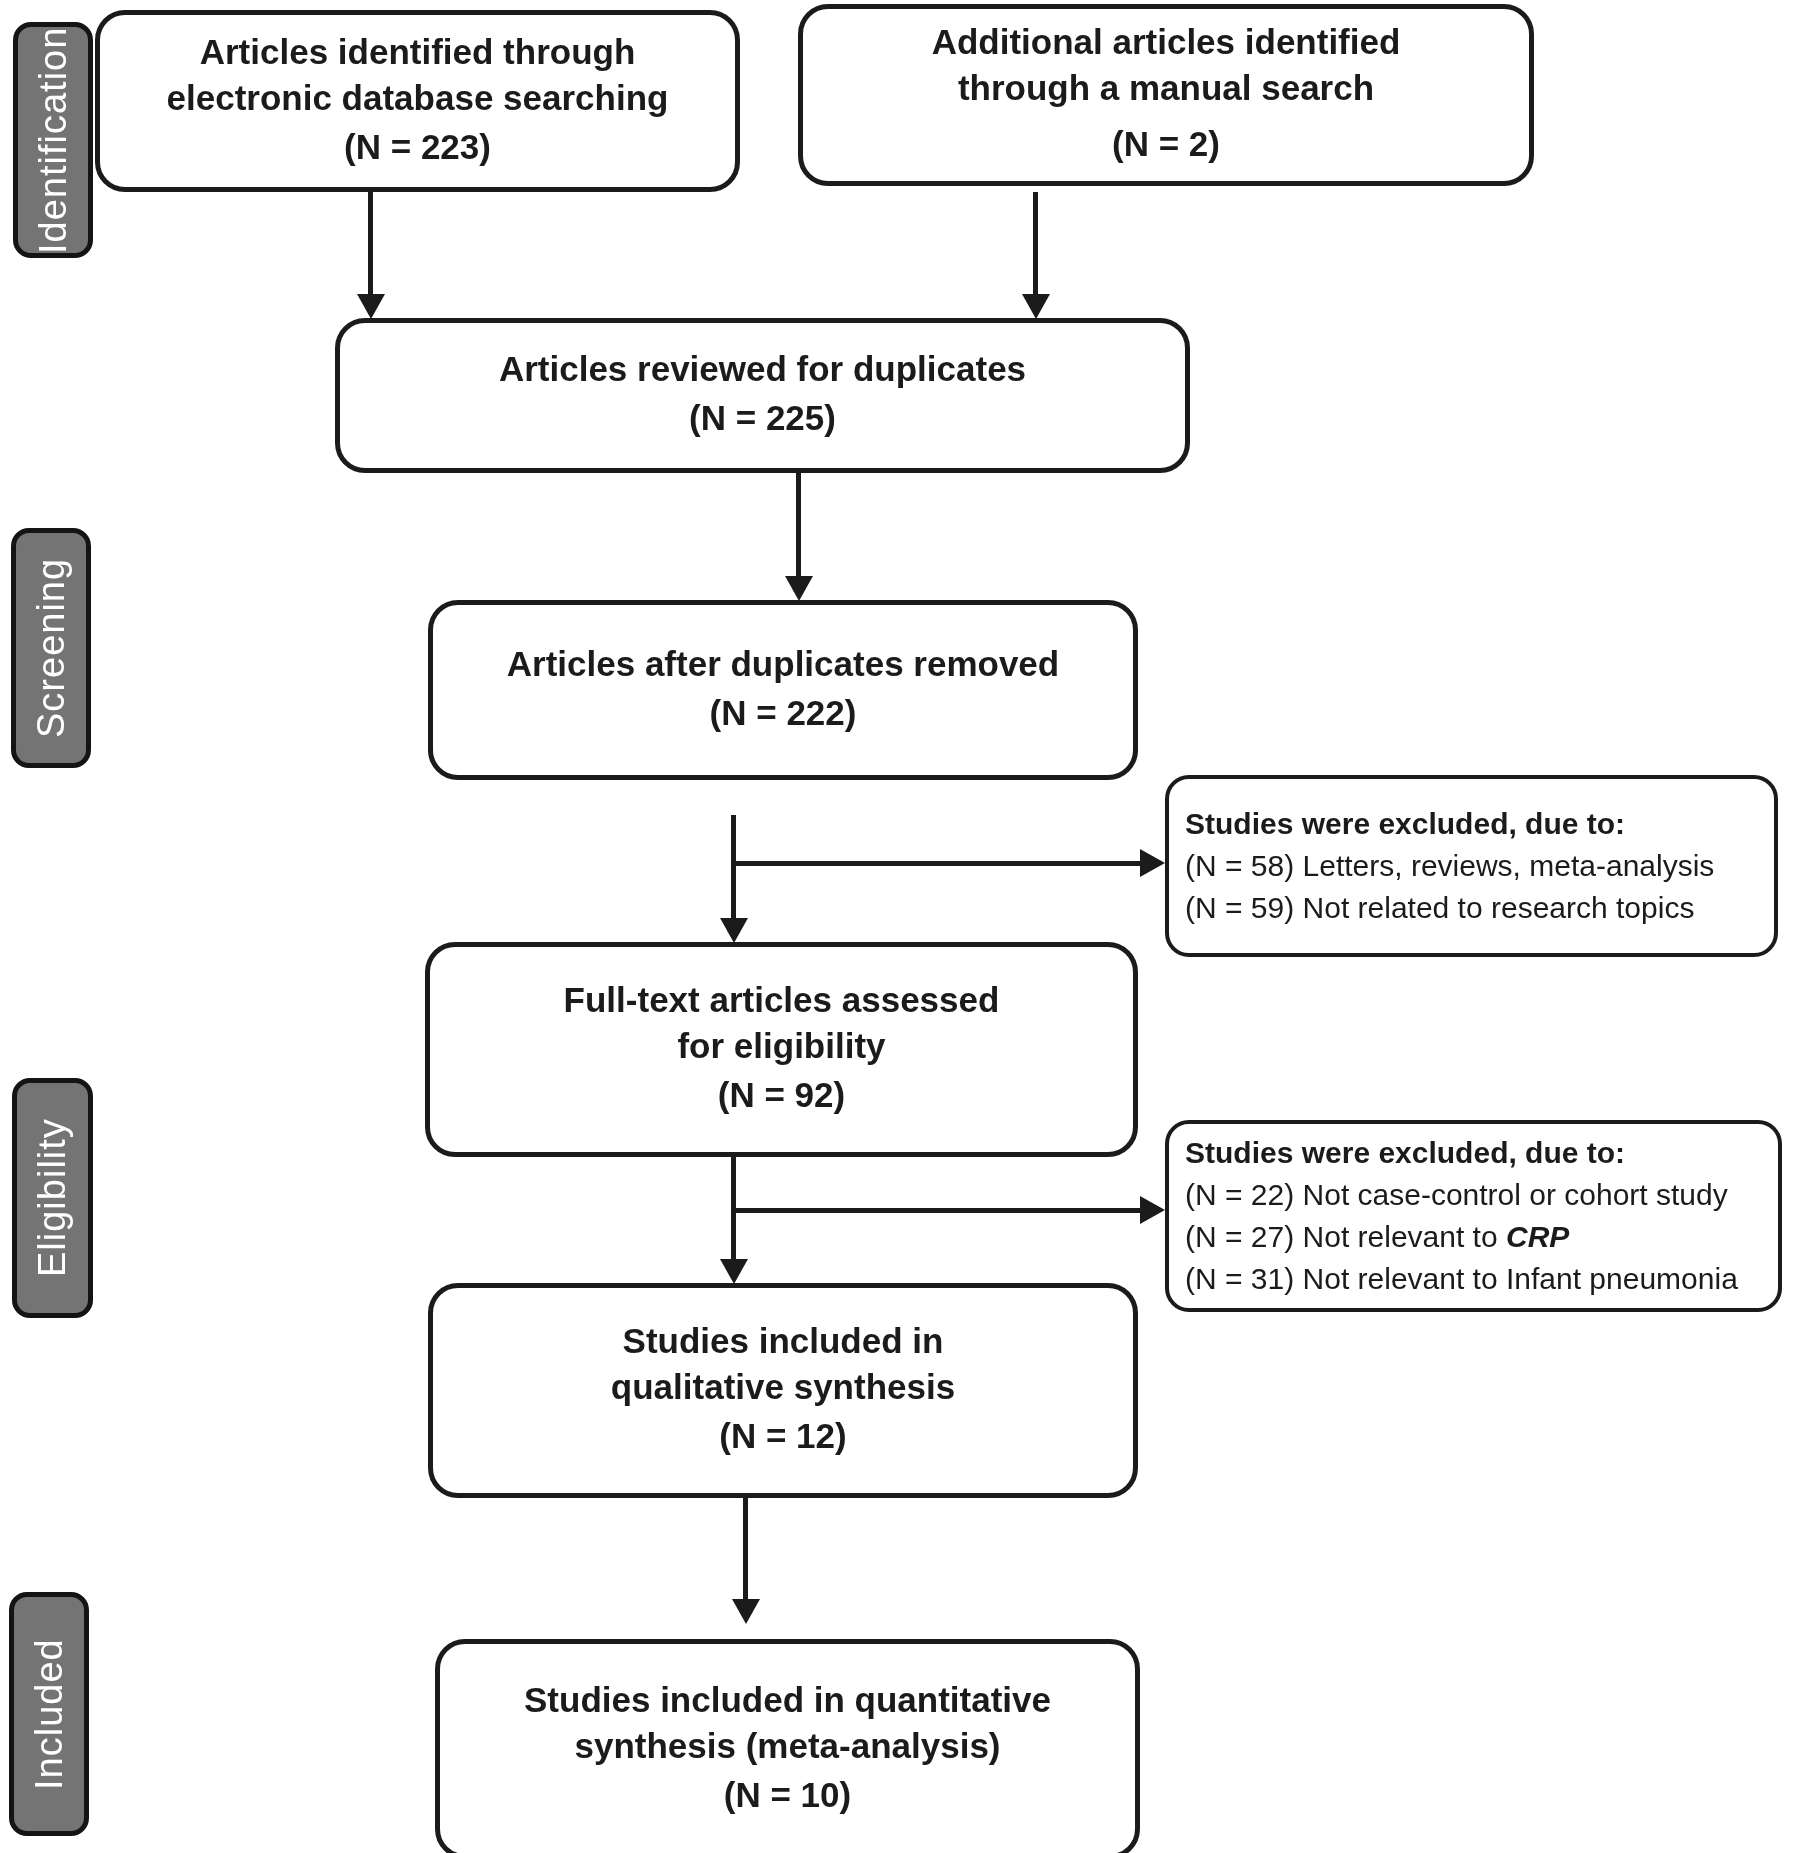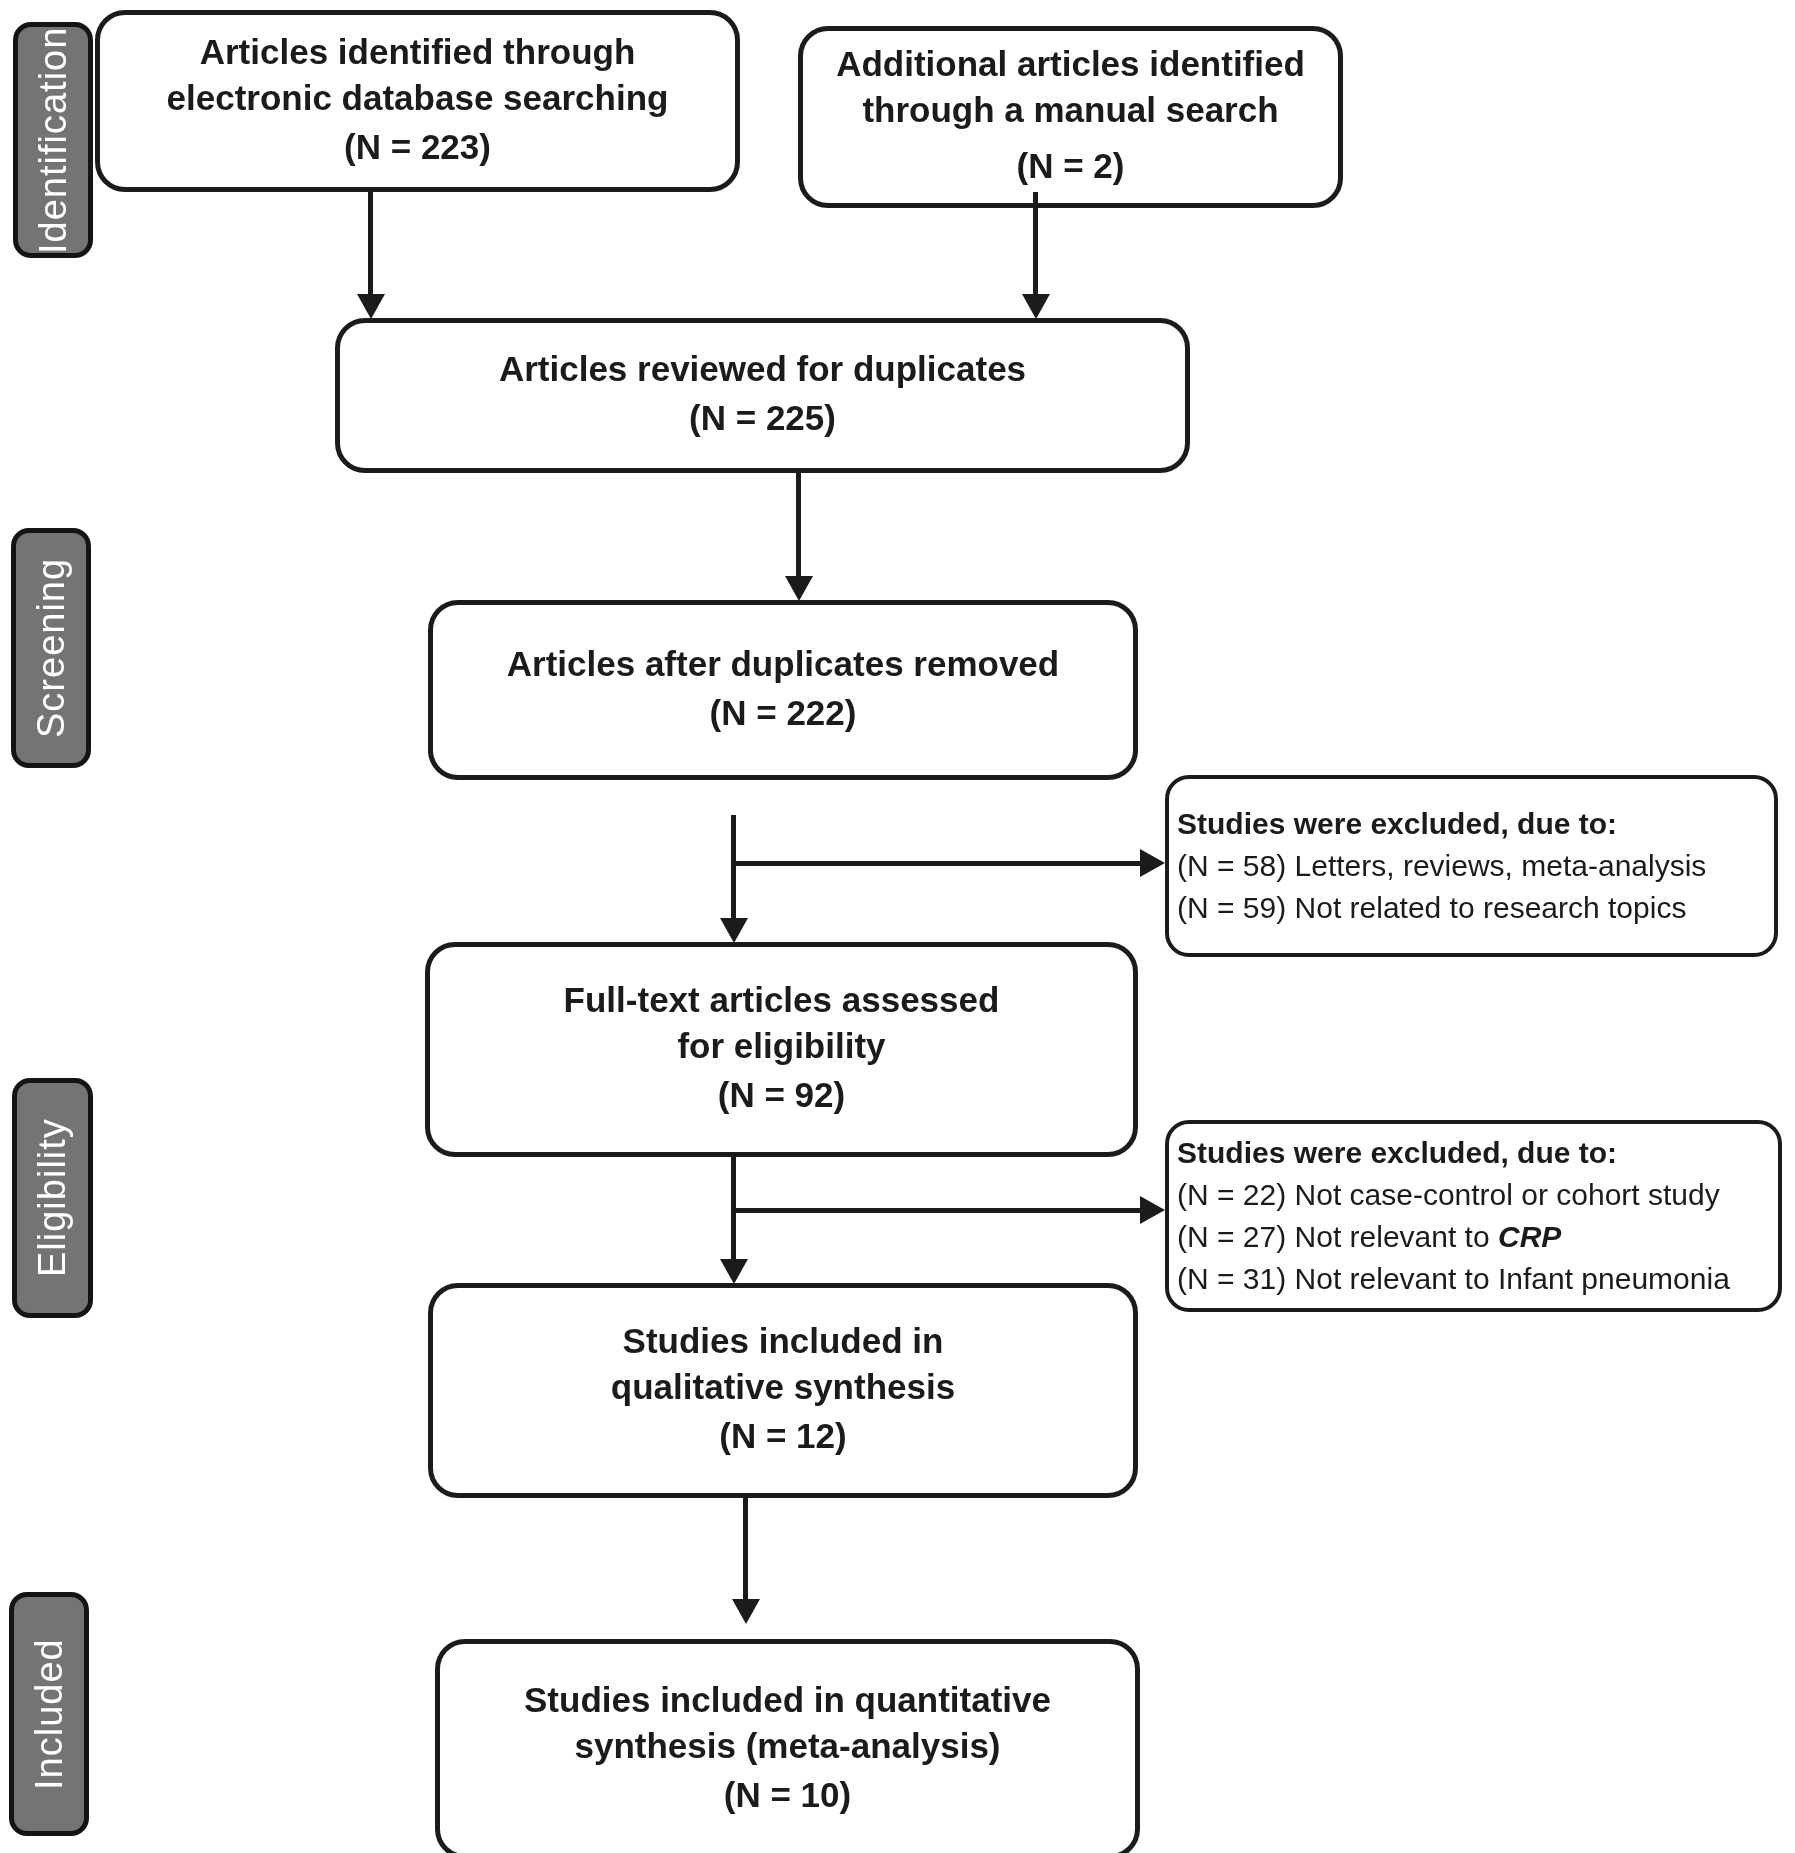--- a/index.html
+++ b/index.html
@@ -58,21 +58,21 @@
     font-size:35px;
     line-height:1.5;
   }
   
   .excl{
     position:absolute;
     background:var(--box_bg);
     border:4px solid var(--box_border);
     border-radius:24px;
     box-sizing:border-box;
-    padding:8px 8px;
+    padding:8px 16px;
     display:flex;flex-direction:column;justify-content:center;
     text-align:left;
     font-size:30px;
     line-height:1.4;
   }
   .excl .heading{font-weight:700;}
   .em-bi{font-weight:700;font-style:italic;}
   
   .vline{position:absolute;width:5px;background:var(--line);}
   .hline{position:absolute;height:5px;background:var(--line);}
@@ -97,21 +97,21 @@
   <div class="stage-label" style="left:13px;top:22px;width:80px;height:236px;">Identification</div>
   <div class="stage-label" style="left:11px;top:528px;width:80px;height:240px;">Screening</div>
   <div class="stage-label" style="left:12px;top:1078px;width:81px;height:240px;">Eligibility</div>
   <div class="stage-label" style="left:9px;top:1592px;width:80px;height:244px;">Included</div>
 
   <div class="node" style="left:95px;top:10px;width:645px;height:182px;">
     <div class="title">Articles identified through
 electronic database searching</div>
     <div class="count">(N = 223)</div>
   </div>
-  <div class="node" style="left:798px;top:26px;width:545px;height:182px;gap:7px;">
+  <div class="node" style="left:798px;top:4px;width:736px;height:182px;gap:7px;">
     <div class="title">Additional articles identified
 through a manual search</div>
     <div class="count">(N = 2)</div>
   </div>
 
   <div class="node" style="left:335px;top:318px;width:855px;height:155px;">
     <div class="title">Articles reviewed for duplicates</div>
     <div class="count">(N = 225)</div>
   </div>
 

